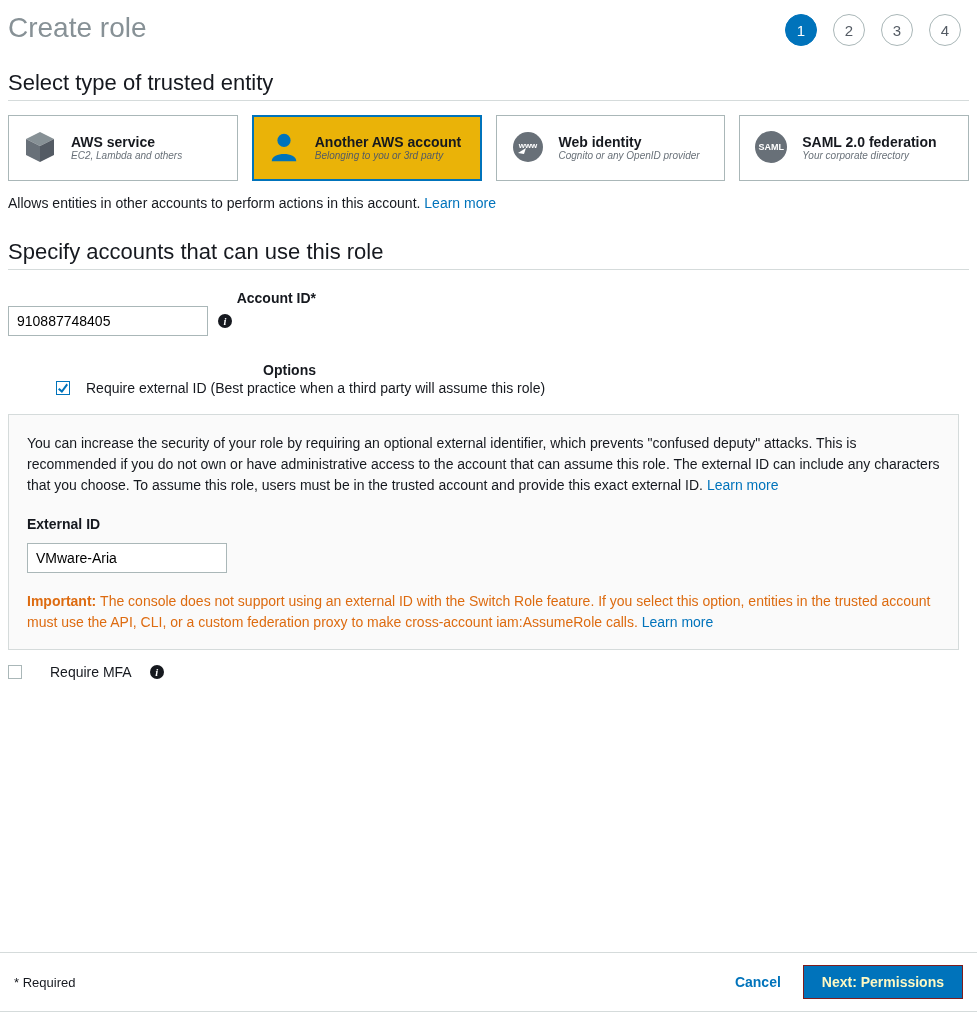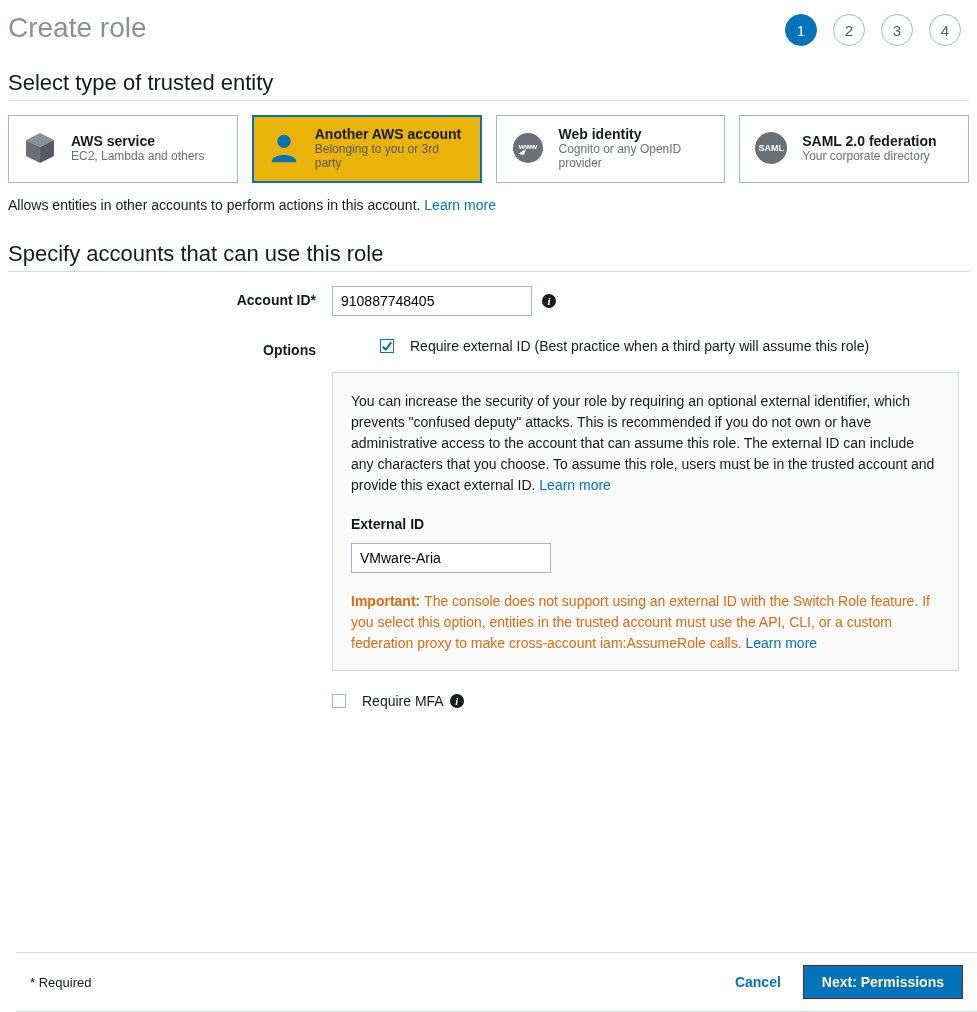--- a/index.html
+++ b/index.html
@@ -52,34 +52,35 @@
     min-height: 66px;
     cursor: pointer;
     background: #fff;
   }
   .entity-card.selected {
     border: 2px solid #0073bb;
     background: #eab308;
     padding: 9px 11px 11px 11px;
   }
   .entity-card .card-title { font-weight: 700; font-size: 14px; }
-  .entity-card .card-sub { font-size: 12px; color: #687078; margin-top: 0; }
+  .entity-card .card-sub { font-size: 10px; color: #687078; margin-top: 0; font-style: italic; }
   .card-icon {
     width: 38px; height: 38px; flex-shrink: 0;
     display: flex; align-items: center; justify-content: center;
   }
 
   .desc-line { margin-top: 14px; color: #16191f; font-size: 14px; }
   .desc-line a, .textlink { color: #0073bb; text-decoration: none; }
 
   .form-area { margin-top: 10px; }
   .form-row {
     display: flex;
     margin-bottom: 20px;
     align-items: flex-start;
+    flex-direction: column;
   }
   .form-label {
     width: 324px;
     text-align: right;
     padding-right: 16px;
     padding-top: 6px;
     font-weight: 700;
     font-size: 14px;
   }
   .form-control { flex: 1; display: flex; align-items: center; gap: 10px; }
@@ -125,25 +126,25 @@
     background: #fafafa;
     margin-top: 18px;
     margin-right: 10px;
     padding: 18px 18px 16px 18px;
     line-height: 1.5;
     font-size: 14px;
   }
   .panel .sublabel { font-weight: 700; margin-top: 18px; margin-bottom: 8px; display: block; }
   .panel .orange { color: #dd6b10; }
   .panel .orange strong { font-weight: 700; }
-  .req-mfa { display:flex; align-items:center; gap: 16px; margin-top: 22px; }
+  .req-mfa { display:flex; align-items:center; gap: 28px; margin-top: 14px; }
 
   .footer {
     position: absolute;
-    left: 16px; right: 0; bottom: 0;
+    left: 0; right: 0; bottom: 0;
     border-top: 1px solid #d5dbdb;
     border-bottom: 1px solid #d5dbdb;
     padding: 12px 14px;
     display: flex;
     align-items: center;
     justify-content: space-between;
     background: #fff;
   }
   .footer .required-note { font-size: 13px; color: #16191f; }
   .footer .actions { display: flex; align-items: center; gap: 16px; }

